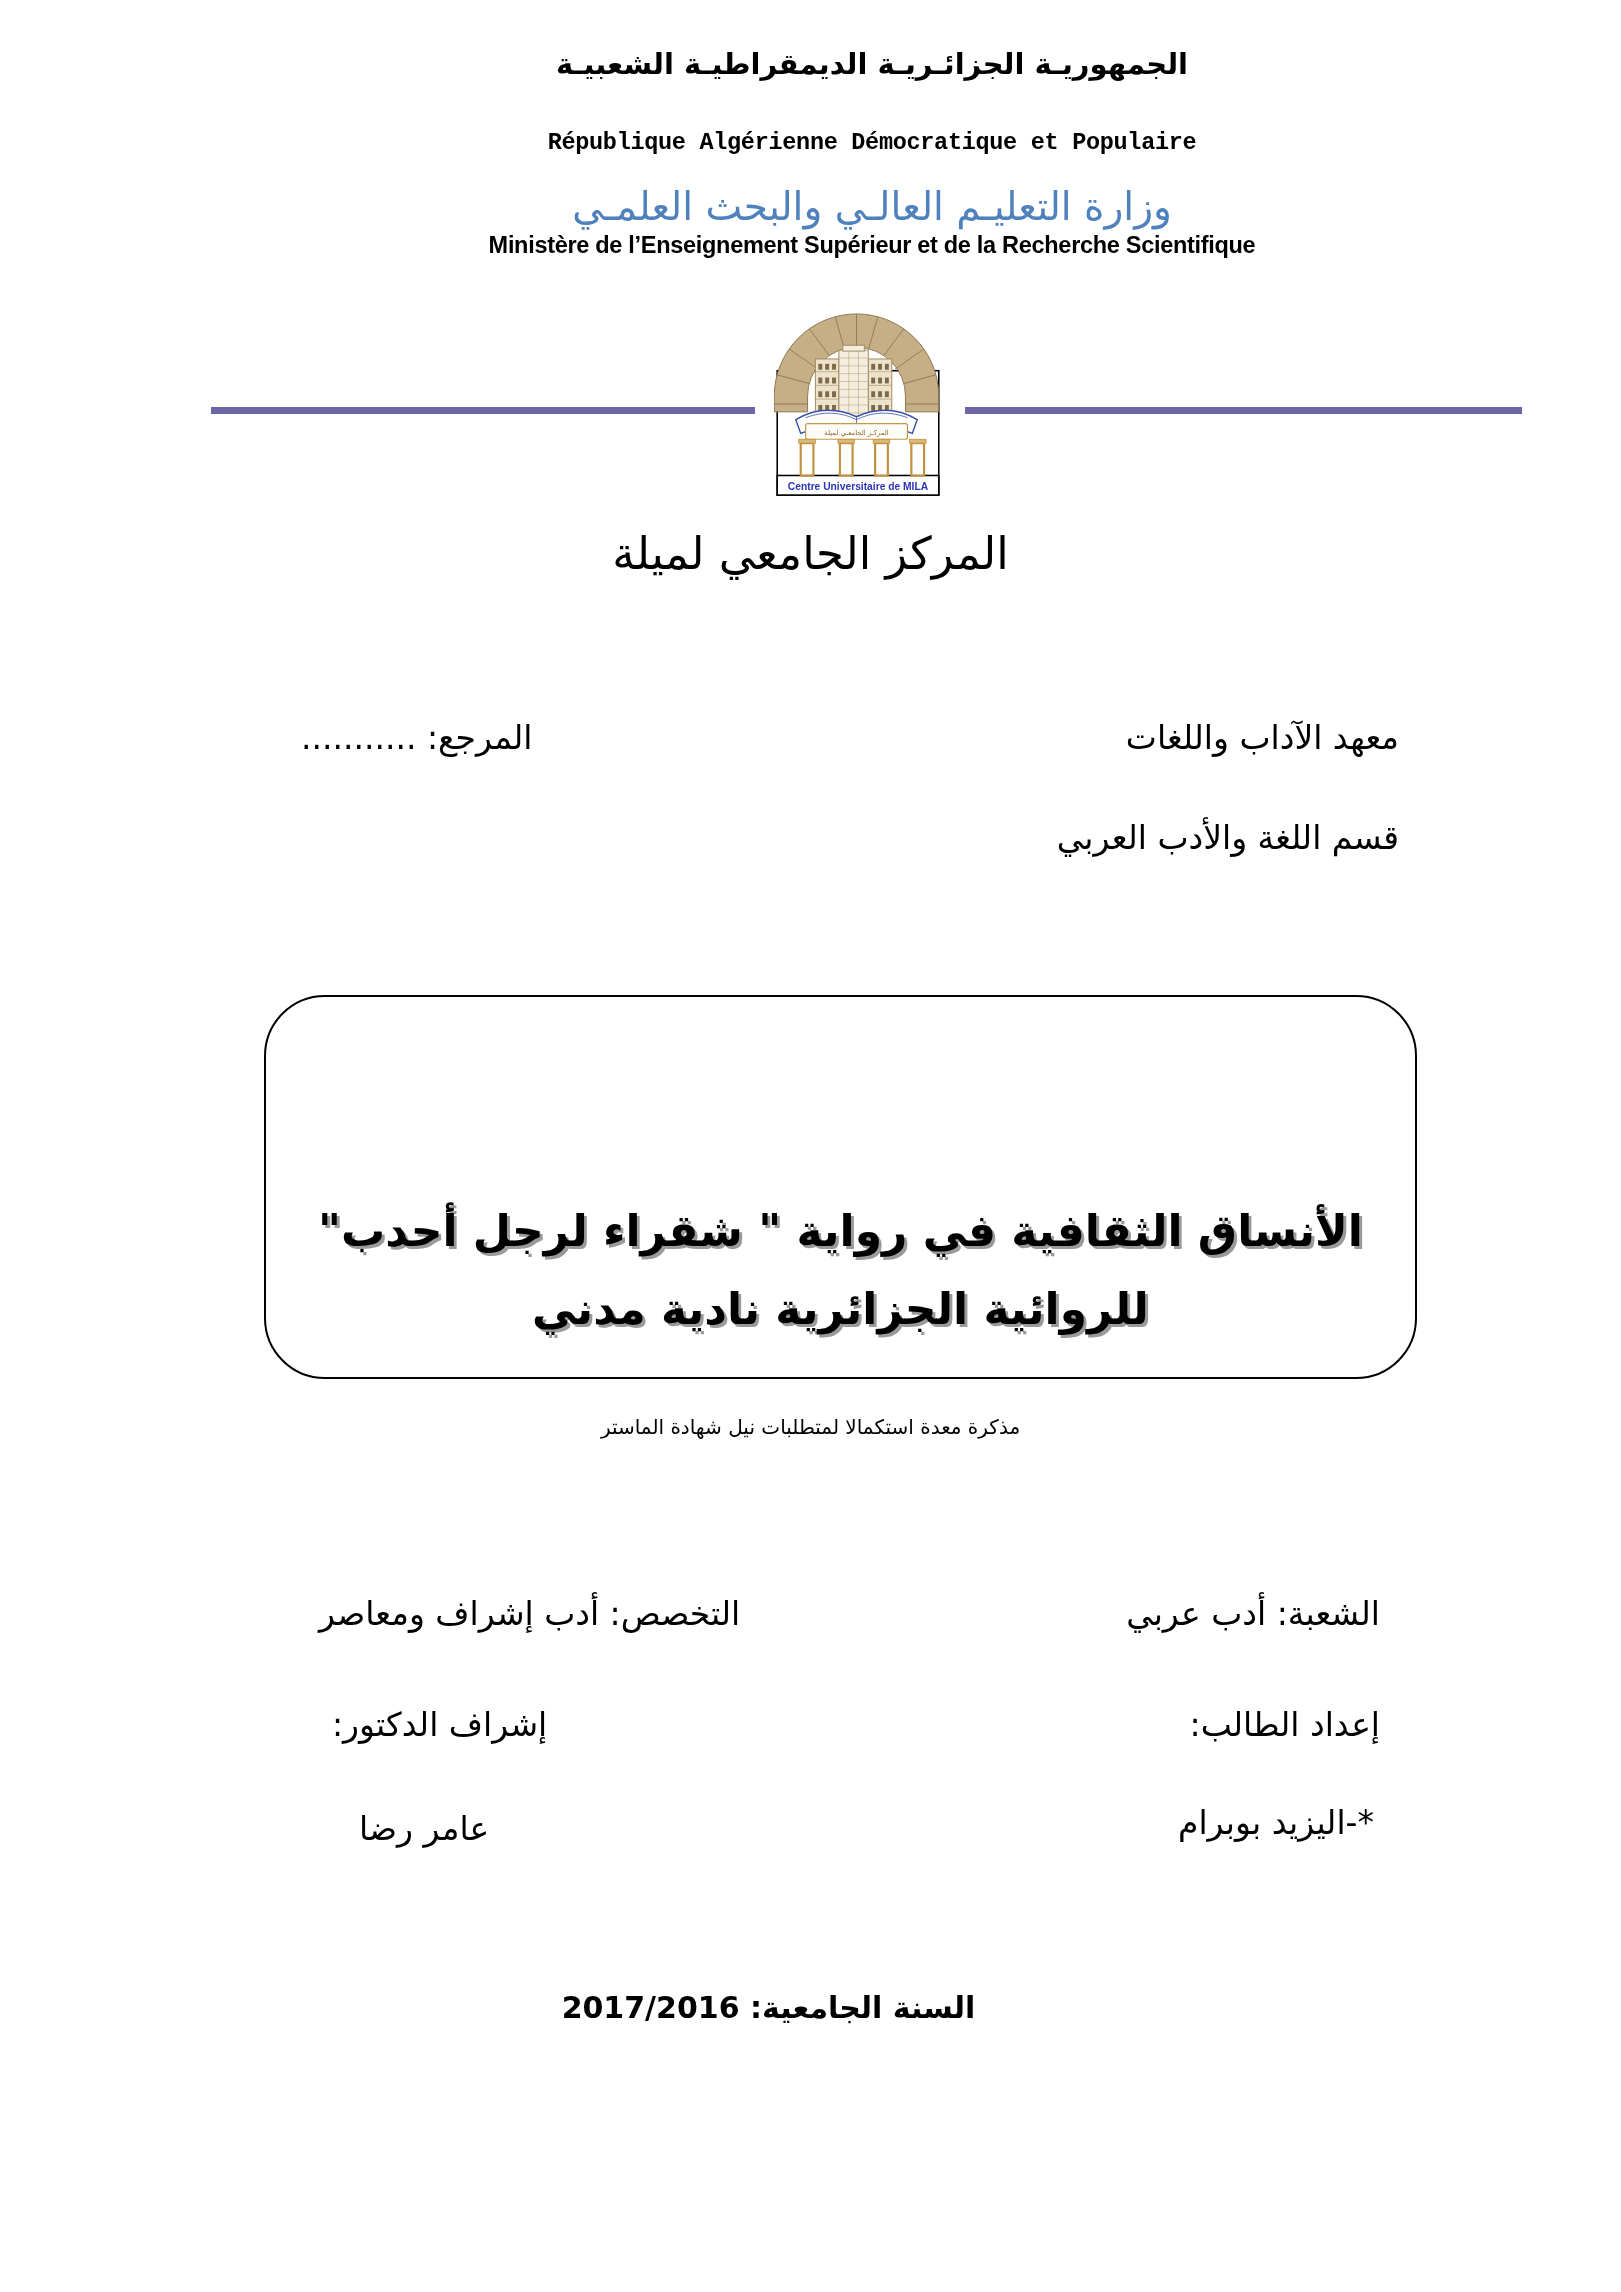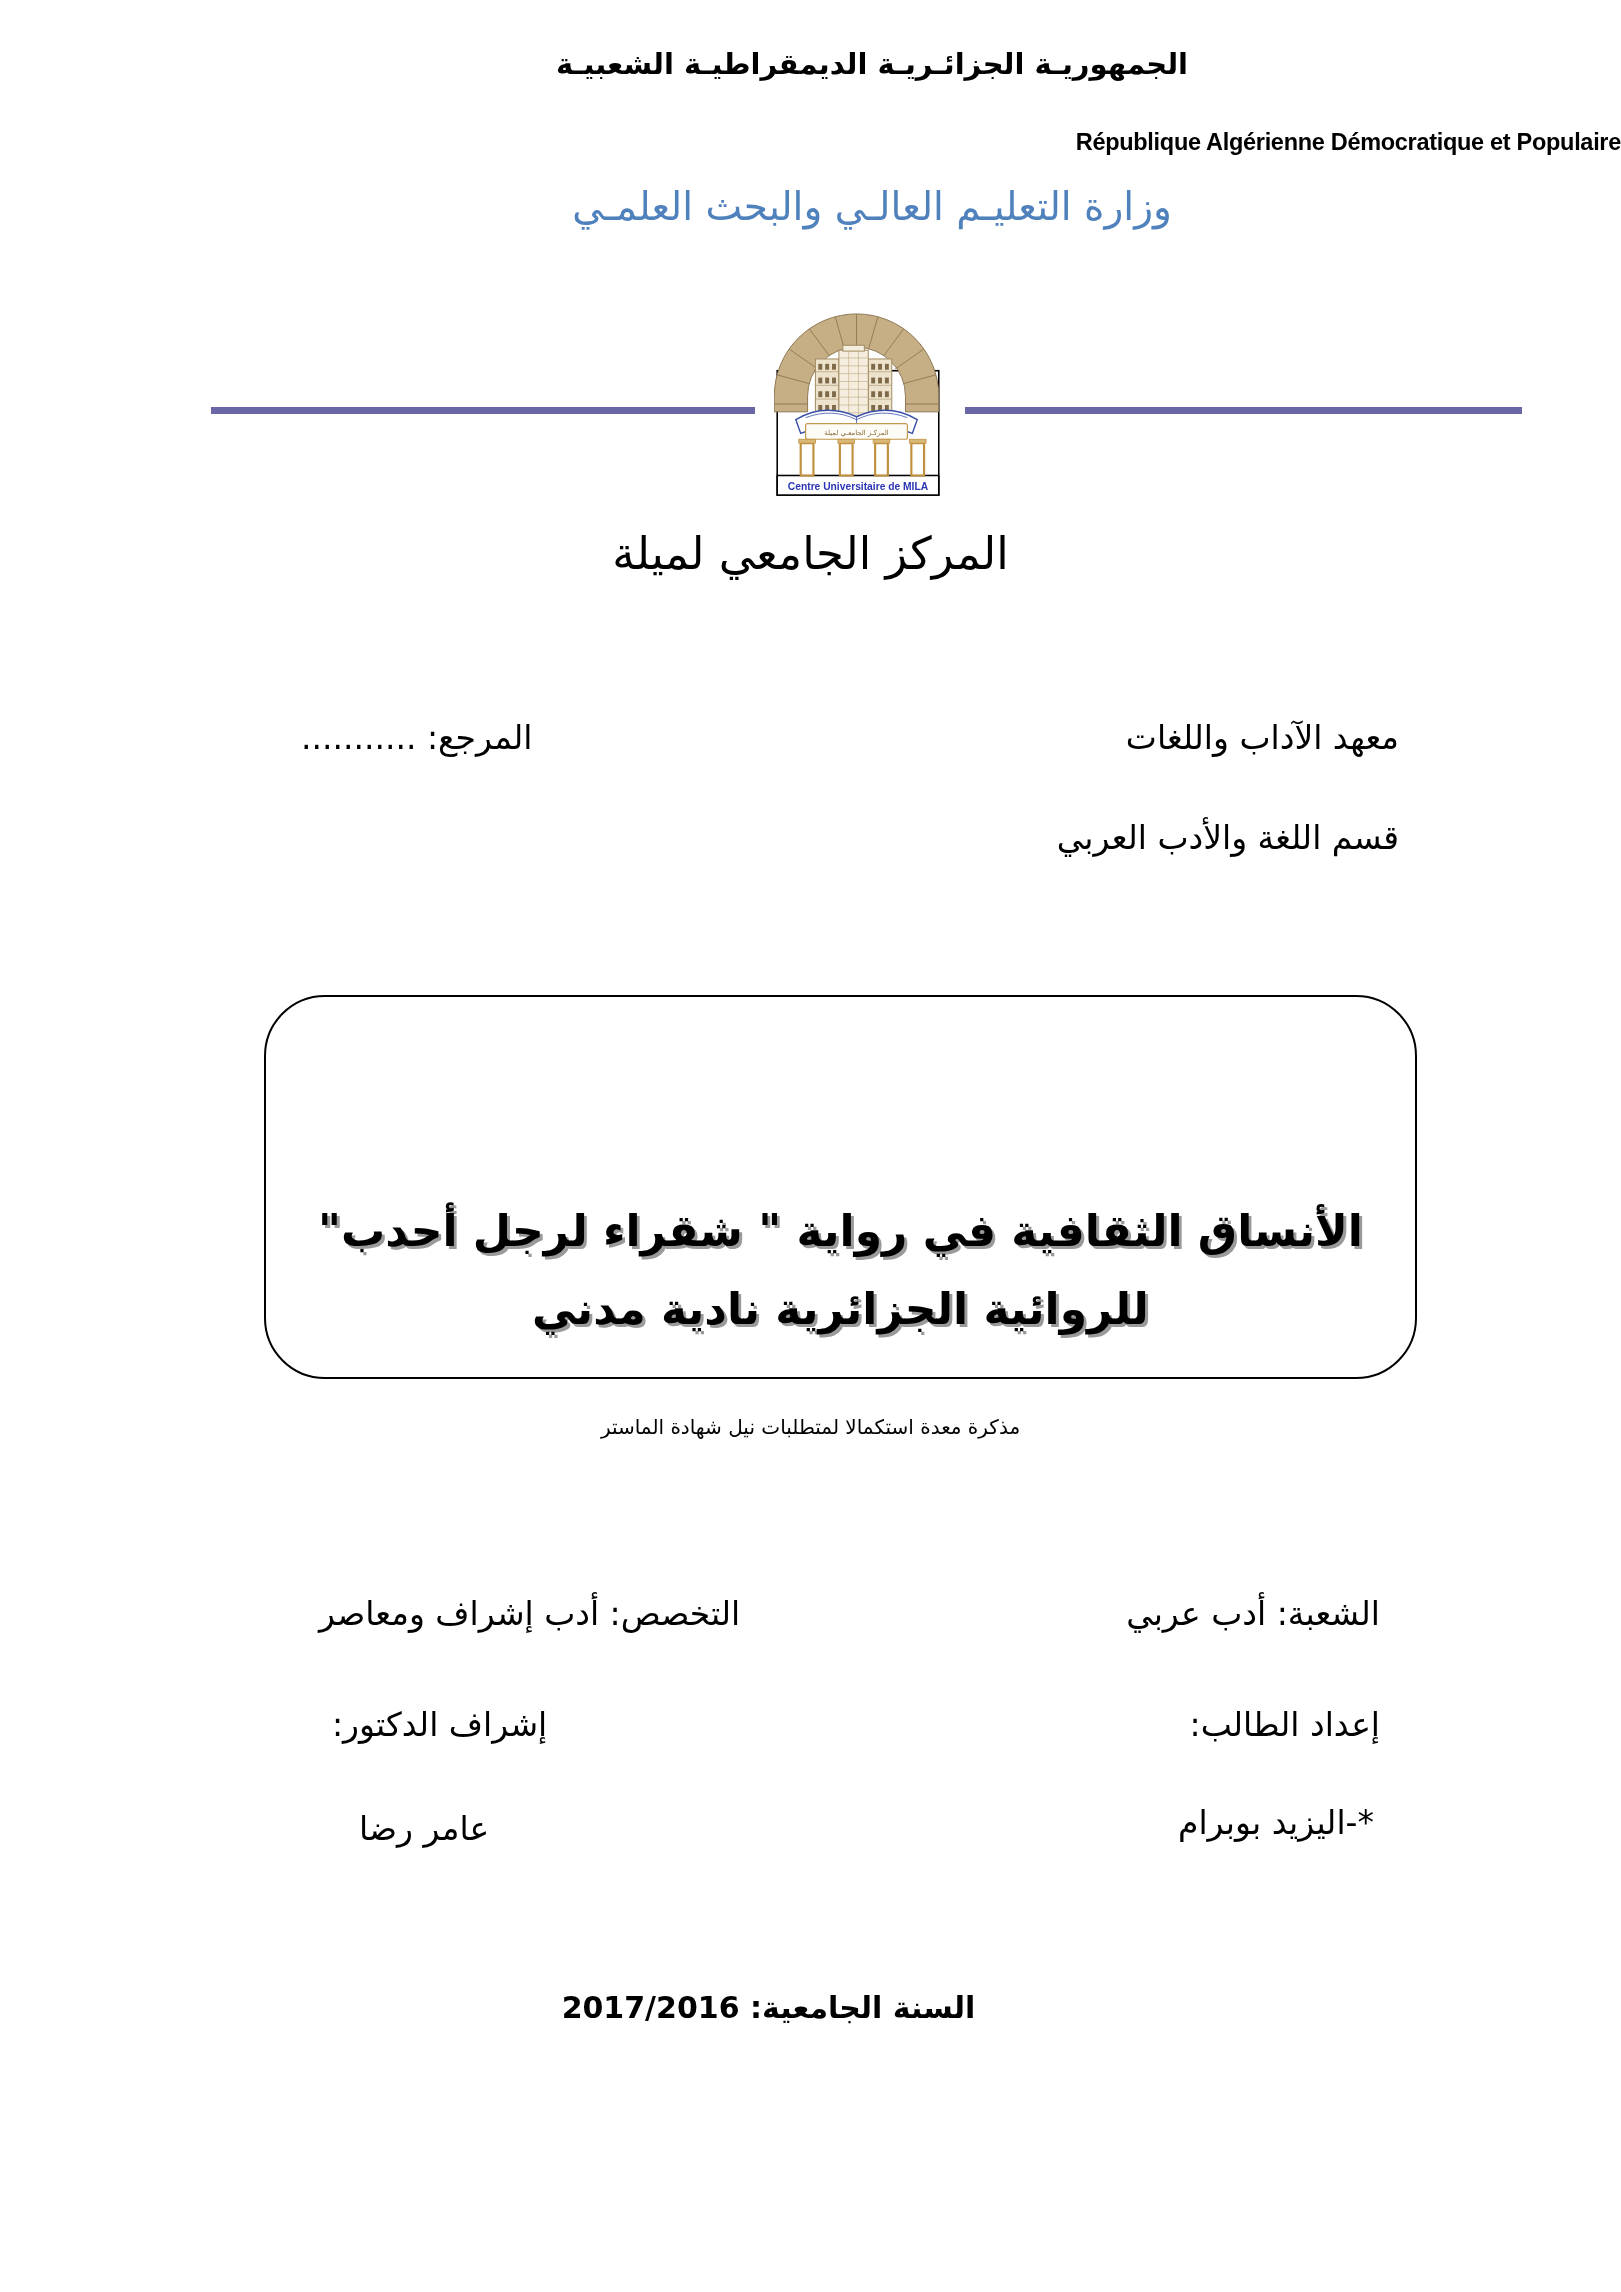--- a/index.html
+++ b/index.html
@@ -9,21 +9,21 @@
     margin:0 auto;
     background:var(--page_bg,#fff);
     overflow:hidden;
     font-family:"DejaVu Sans", sans-serif;
     color:var(--text_color,#000);
   }
   .abs{position:absolute;}
   .ctr{left:0;right:0;text-align:center;}
   .hdr-line{left:123px;right:0;text-align:center;}
   .republic-ar{top:47px;font-size:29px;font-weight:bold;}
-  .republic-fr{top:129px;font-size:23.5px;font-weight:bold;font-family:Liberation Sans, sans-serif;letter-spacing:-0.3px;text-align:right;}
+  .republic-fr{top:129px;font-size:23.5px;font-weight:bold;font-family:Liberation Mono, monospace;letter-spacing:-0.3px;}
   .ministry-ar{top:184px;font-size:39px;color:var(--ministry_ar_color,#4F81BD);}
   .ministry-fr{top:232px;font-size:23.5px;font-weight:bold;font-family:"Liberation Sans",sans-serif;letter-spacing:-0.3px;}
   .divider{top:407px;height:6.9px;background:var(--divider_color,#6B66A5);}
   .divider-left{left:211px;width:544px;}
   .divider-right{left:965px;width:557px;}
   .logo-wrap{left:774px;top:310px;width:167px;height:188px;}
   .university-name{top:527px;font-size:45px;}
   .rtl{direction:rtl;}
   .row-text{font-size:33px;white-space:nowrap;}
   .institute-name{right:222px;top:718px;}
@@ -53,20 +53,21 @@
   svg text.banner-ar{font-family:"DejaVu Sans",sans-serif;font-size:7px;fill:#8a6d3b;}
 </style>
 </head>
 <body>
 
 <div class="page">
 
   <div class="abs hdr-line republic-ar rtl">الجمهوريـة الجزائـريـة الديمقراطيـة الشعبيـة</div>
   <div class="abs hdr-line republic-fr">République Algérienne Démocratique et Populaire</div>
   <div class="abs hdr-line ministry-ar rtl">وزارة التعليـم العالـي والبحث العلمـي</div>
+  <div class="abs hdr-line ministry-fr">Ministère de l’Enseignement Supérieur et de la Recherche Scientifique</div>
 
   <div class="abs divider divider-left"></div>
   <div class="abs divider divider-right"></div>
 
   <div class="abs logo-wrap">
     <svg width="167" height="188" viewBox="0 0 170 192" xmlns="http://www.w3.org/2000/svg">
 
       <rect x="3" y="62" width="165" height="127" fill="#fff" stroke="#000" stroke-width="1.6"></rect>
 
       <rect x="3" y="169" width="165" height="20" fill="#fff" stroke="#000" stroke-width="1.6"></rect>

